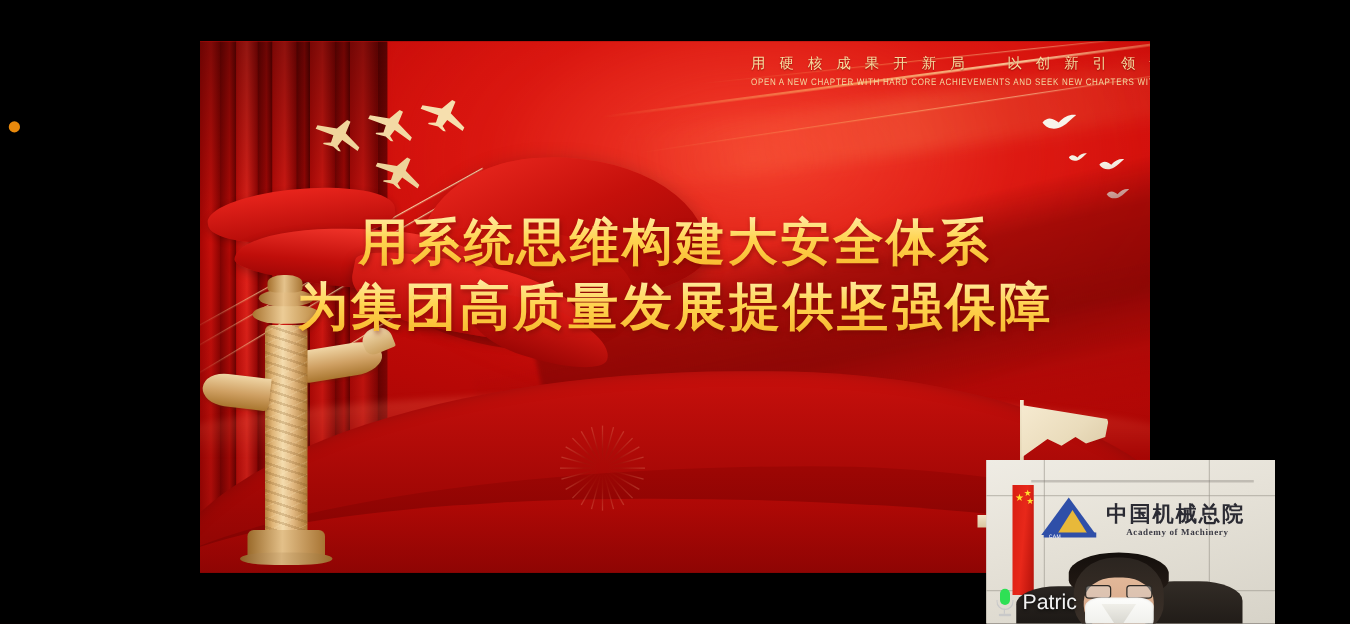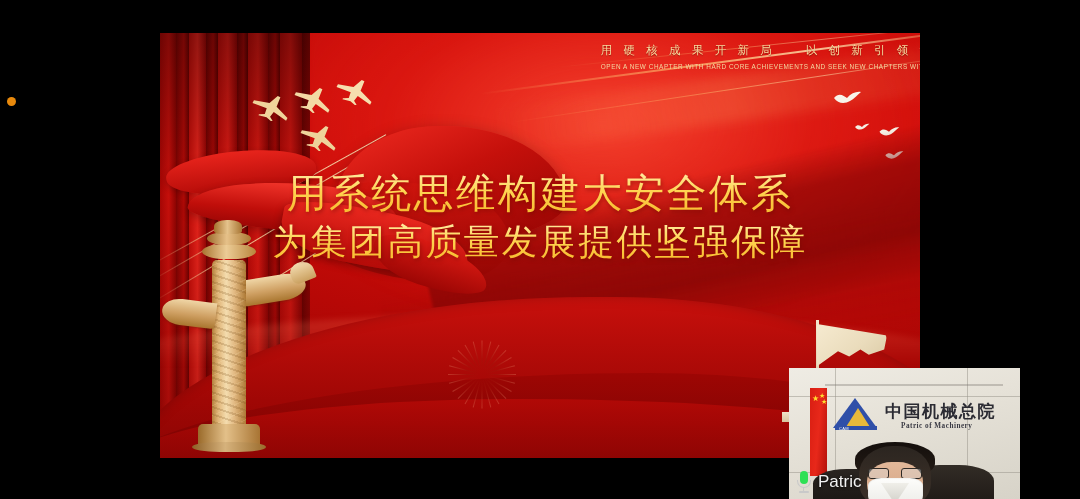--- a/index.html
+++ b/index.html
@@ -181,27 +181,27 @@
 
   
   .slide-header { position:absolute; left:58%; top:10px; width:41%; text-align:center; }
   .hdr-cn { font-family:"Liberation Serif", serif; font-size:11.5px; letter-spacing:4.2px;
     color:#f7dda0; white-space:nowrap; text-shadow:0 1px 1px rgba(90,10,0,.5); }
   .hdr-en { margin-top:4px; font-size:6.4px; letter-spacing:.55px; color:#f3d9a2;
     white-space:nowrap; transform:scaleY(1.18); transform-origin:center top; }
 
   
   .title-wrap { position:absolute; left:0; top:135px; width:100%; text-align:center; }
-  .t-line { font-family:"Liberation Serif", serif; font-weight:normal;
+  .t-line { font-family:"Liberation Serif", serif; font-weight:bold;
     font-size:40px; line-height:1.28; letter-spacing:2.2px;
     color:#ffd75e;
     background:linear-gradient(180deg,#fff0b4 0%,#ffd451 46%,#f6b426 100%);
     -webkit-background-clip:text; background-clip:text; -webkit-text-fill-color:transparent;
     filter:drop-shadow(1px 2px 2px rgba(110,8,0,.55)); white-space:nowrap; }
-  .t-line.l2 { font-size:36px; }
+  .t-line.l2 { font-size:41px; }
 
   
   #video-tile { position:absolute; left:789px; top:368px; width:231px; height:131px;
     overflow:hidden; background:#cfcabd; }
   .vt-wall { position:absolute; inset:0;
     background:linear-gradient(165deg,#efece4 0%,#e6e2d8 40%,#d7d3c8 100%); }
   .vt-seam { position:absolute; background:rgba(150,146,136,.5); }
   .vt-panel-edge { position:absolute; background:rgba(120,116,108,.35); }
   .vt-logo { position:absolute; left:44px; top:28px; width:46px; height:34px; }
   .vt-logo-tri { position:absolute; left:0; top:2px; width:0; height:0;
@@ -451,21 +451,21 @@
     </div>
 
     <div class="vt-logo">
       <div class="vt-logo-tri"></div>
       <div class="vt-logo-tri2"></div>
       <div class="vt-logo-bar"></div>
       <div class="vt-logo-txt">CAM</div>
     </div>
 
     <div class="vt-cn">中国机械总院</div>
-    <div class="vt-en">Patric of Machinery</div>
+    <div class="vt-en">Academy of Machinery</div>
 
     <div class="vt-shoulder-l"></div>
     <div class="vt-shoulder-r"></div>
     <div class="vt-hair"></div>
     <div class="vt-person-head"></div>
     <div class="vt-face"></div>
     <div class="vt-glasses">
       <div class="vt-lens" style="left:0"></div>
       <div class="vt-lens" style="left:33px"></div>
     </div>

